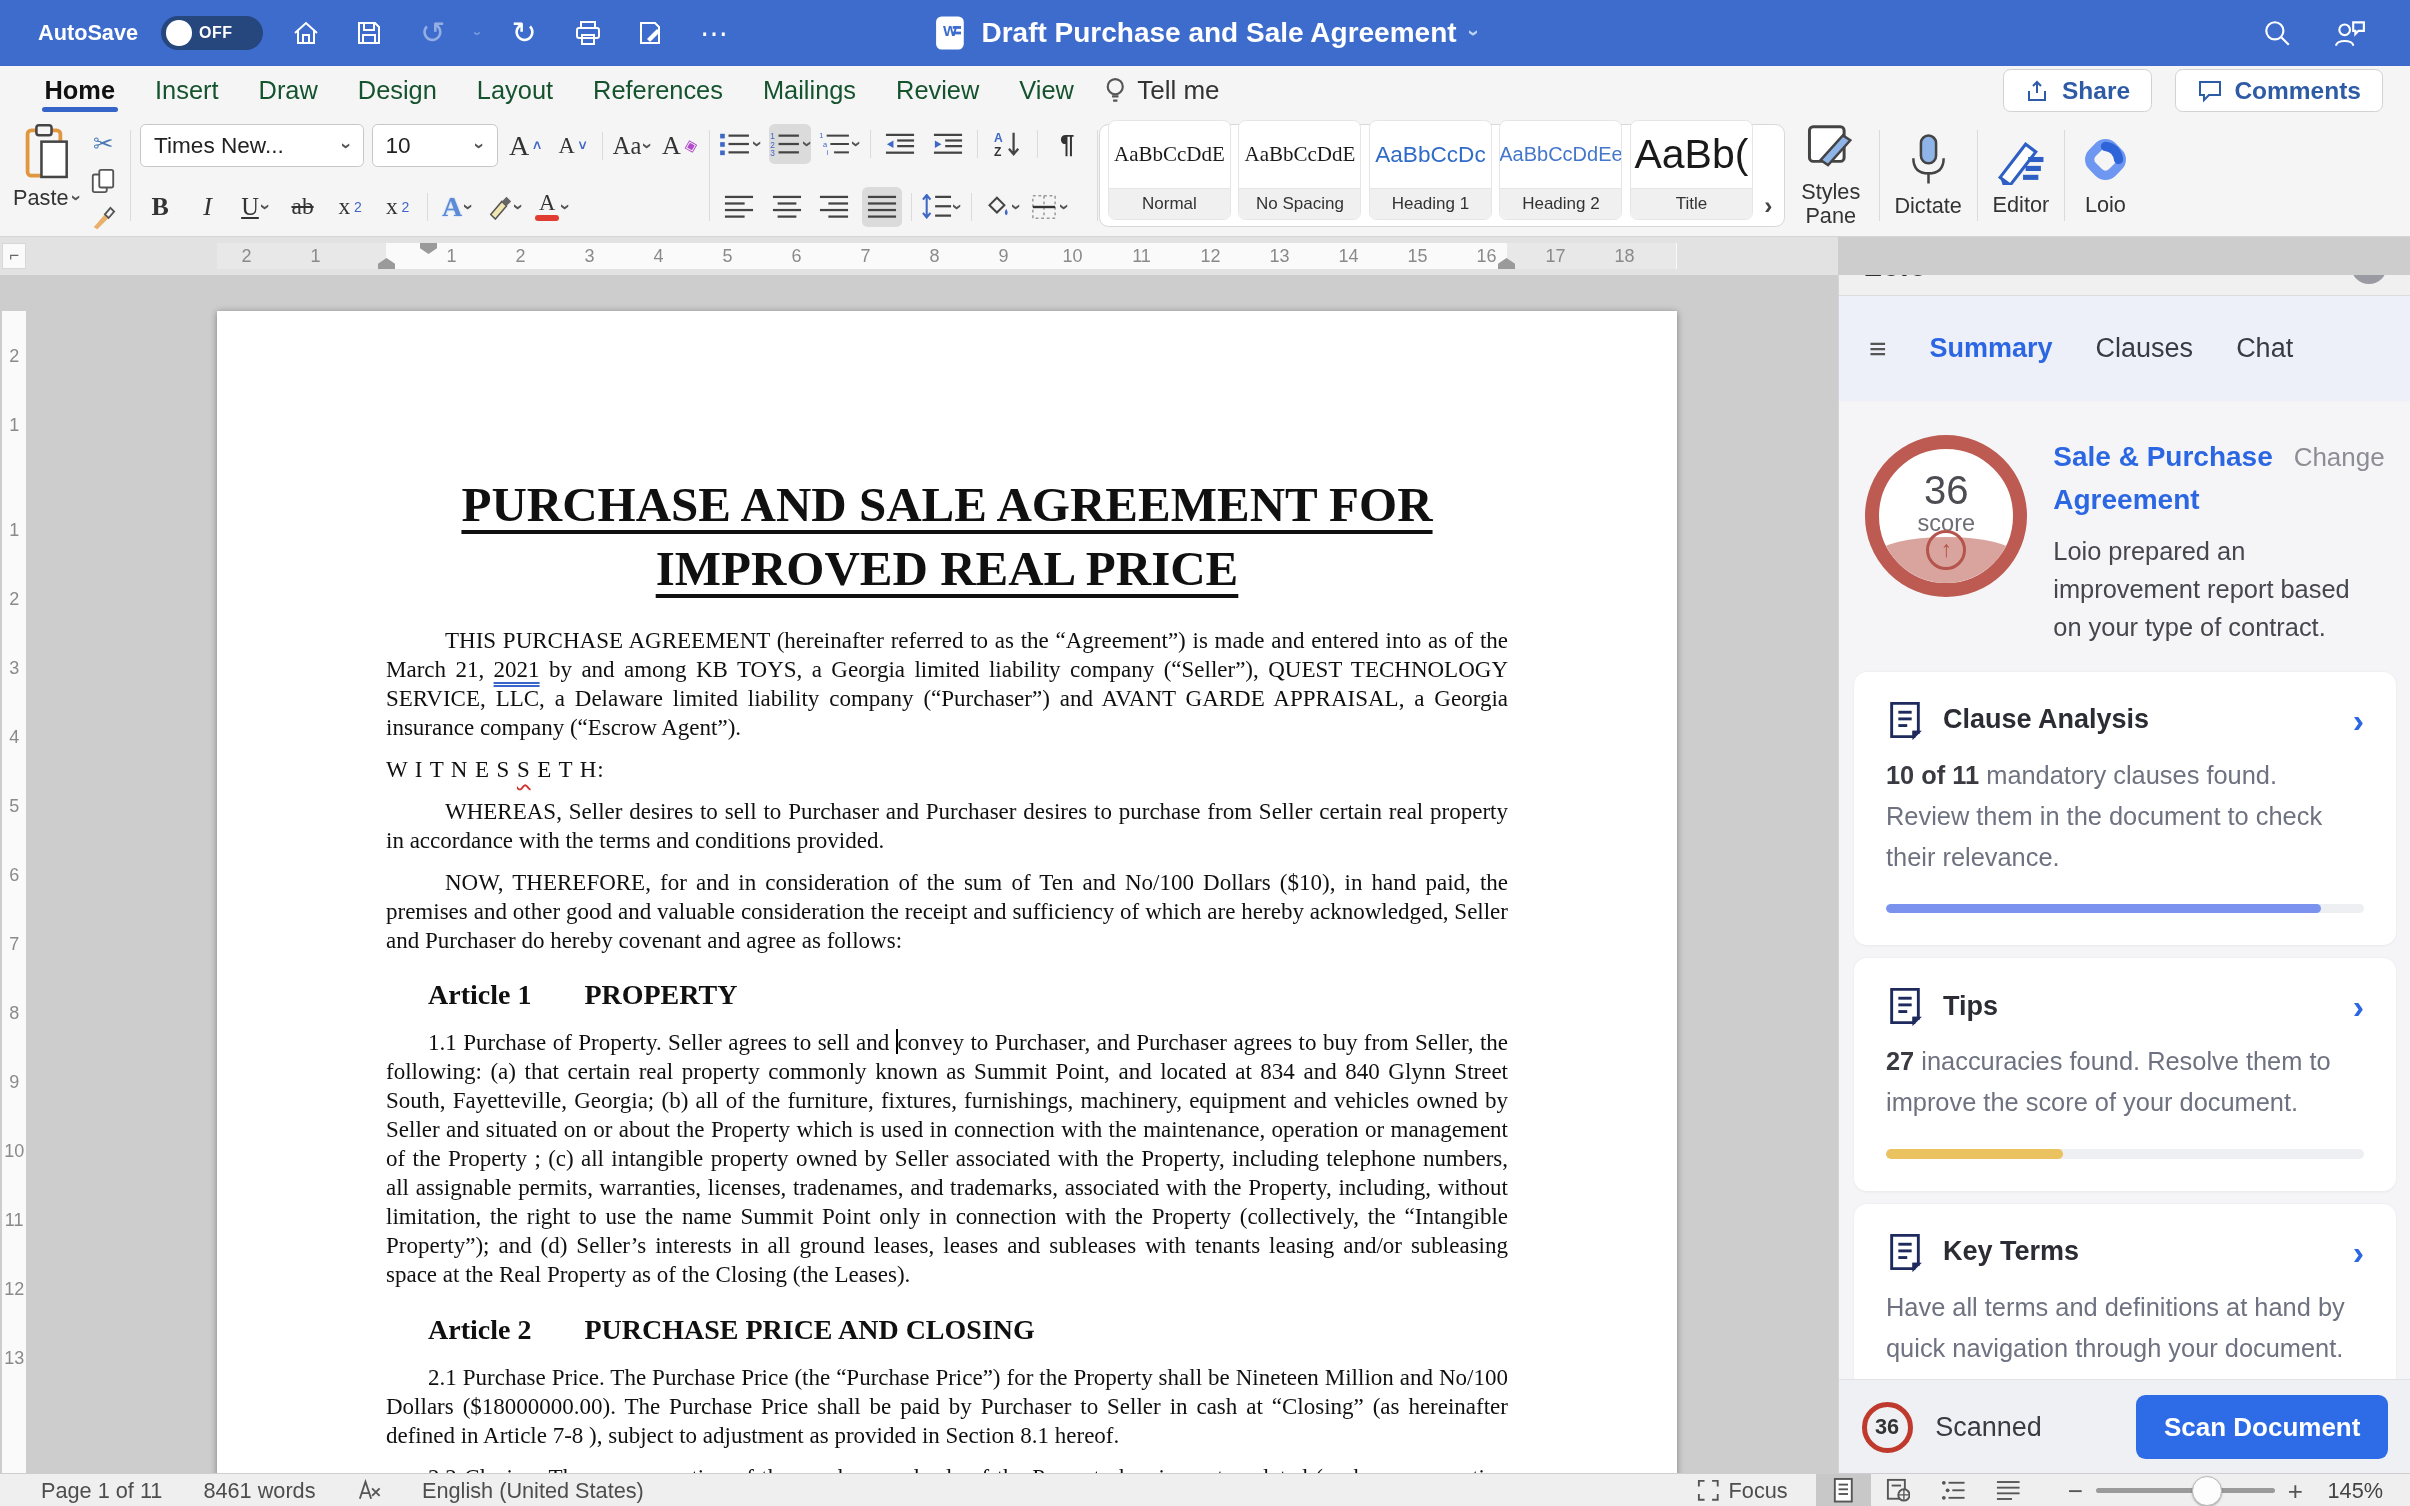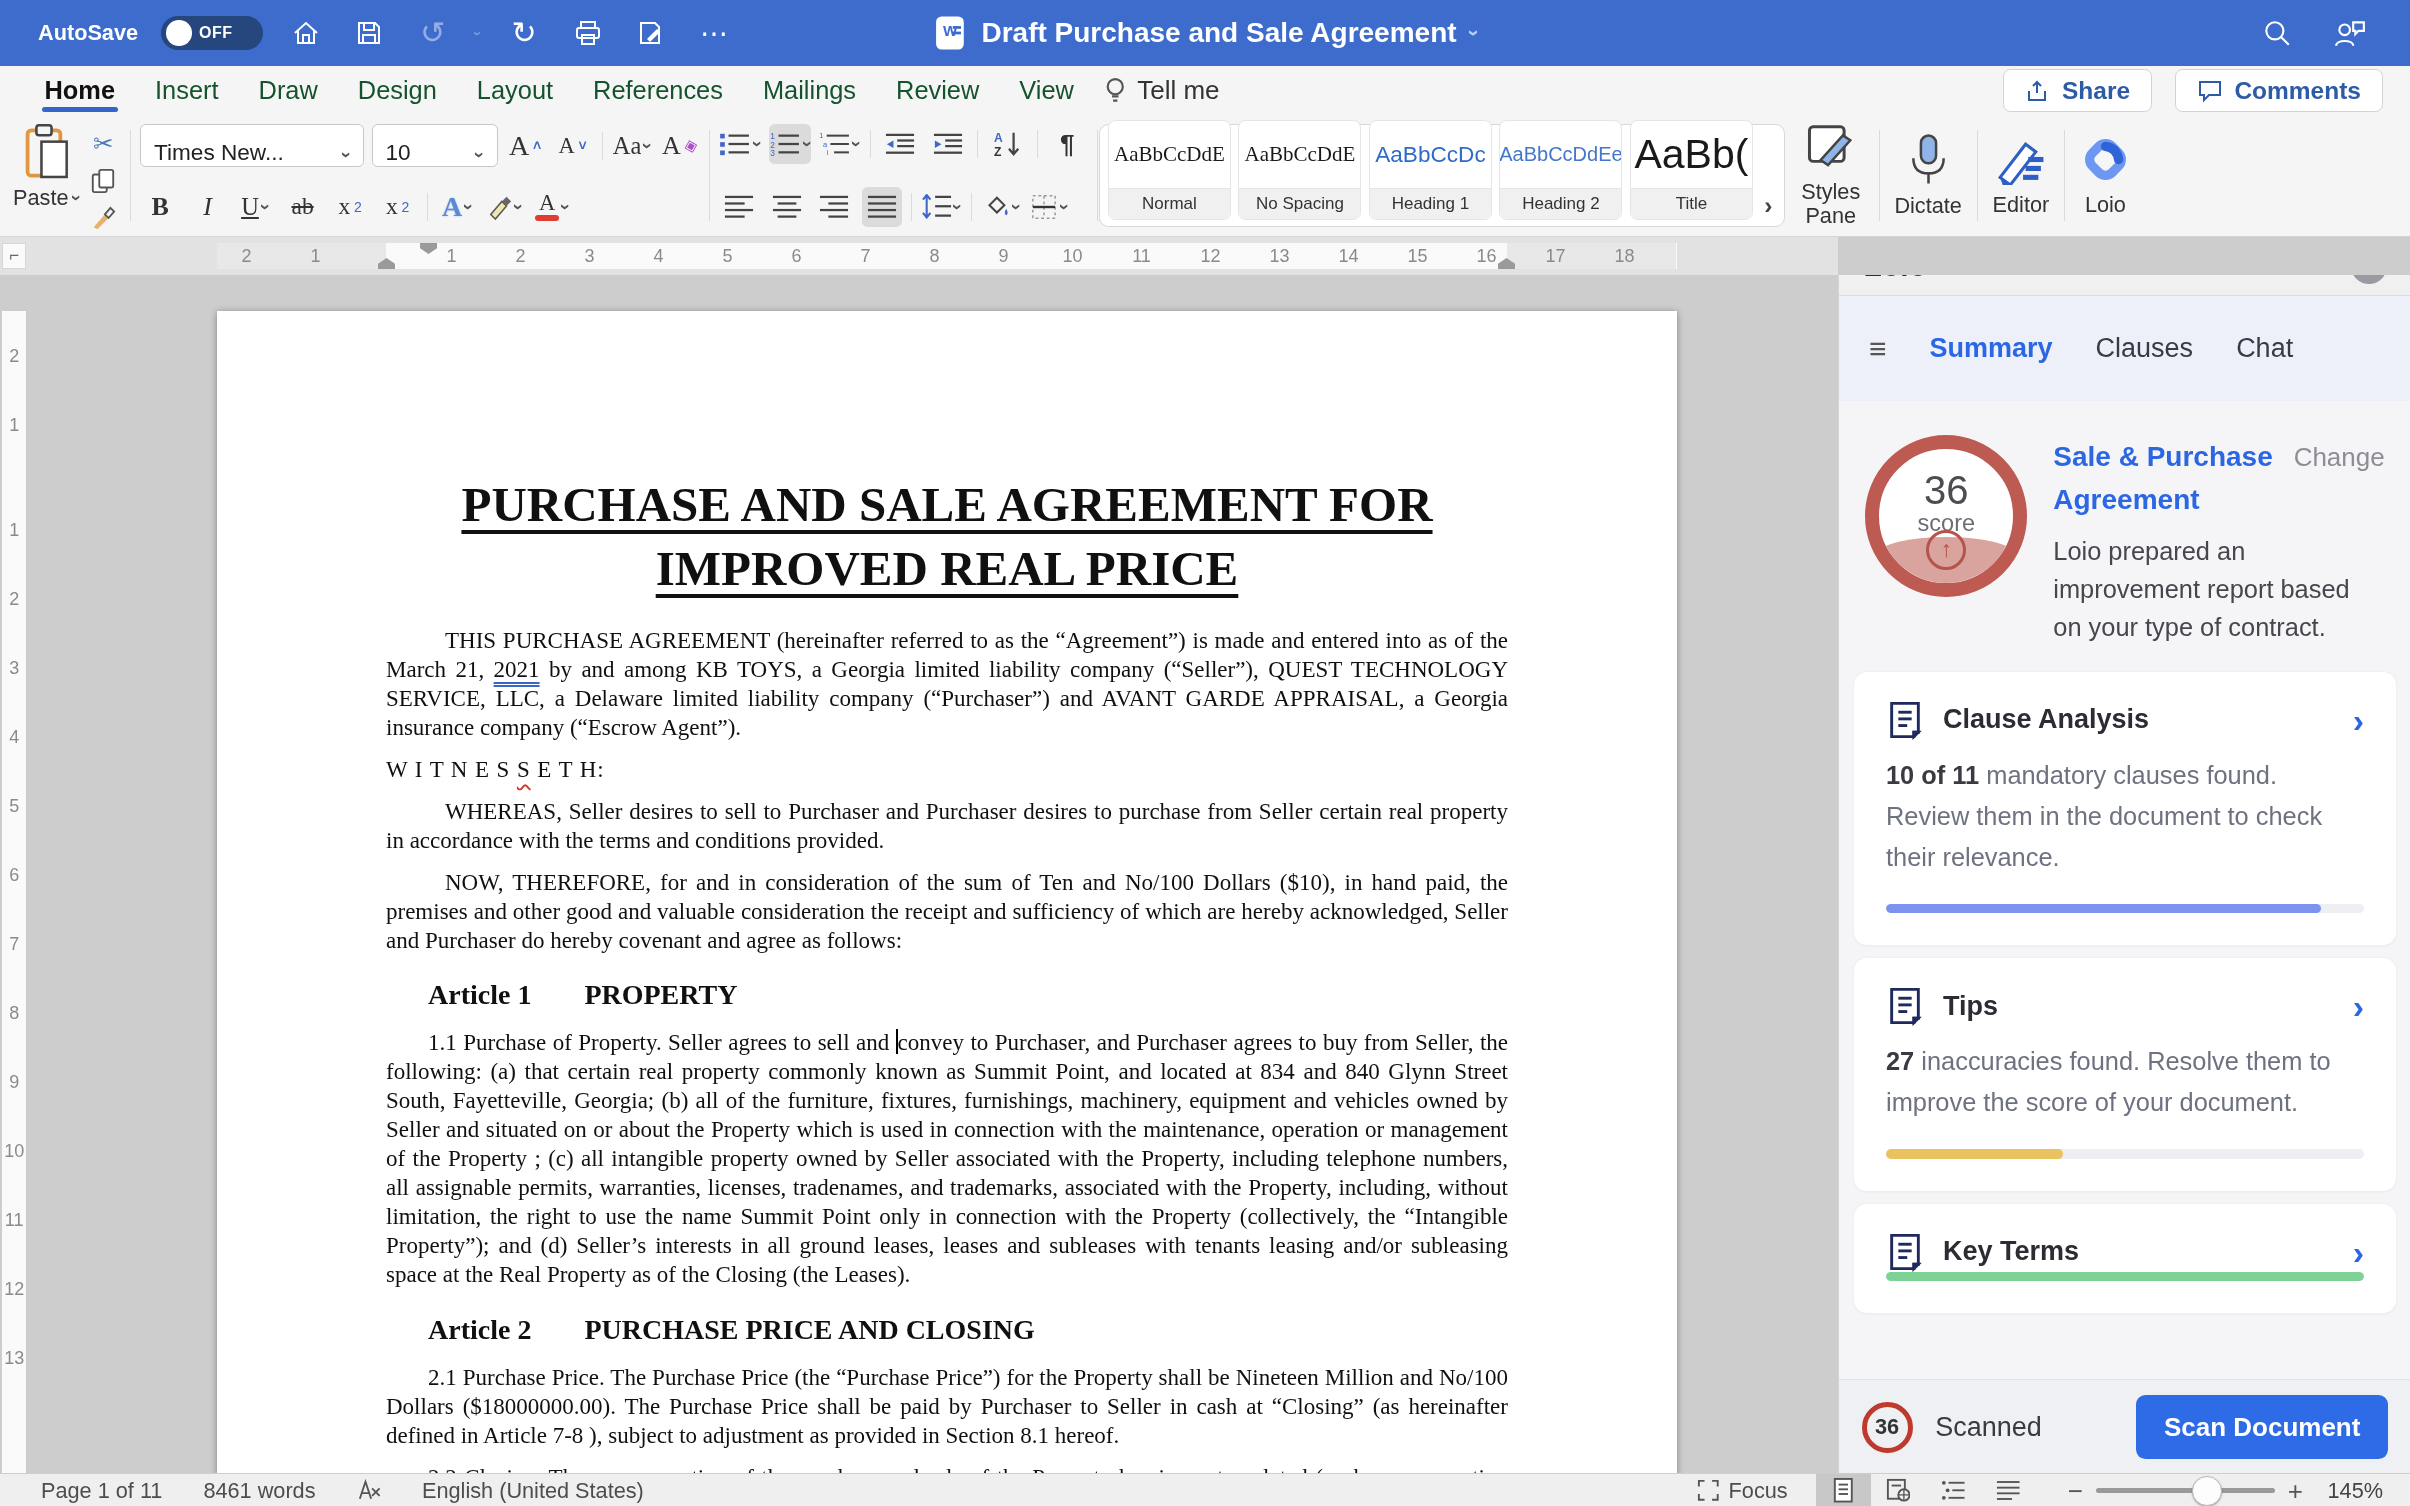--- a/index.html
+++ b/index.html
@@ -30,21 +30,21 @@
   .tellme{display:flex;align-items:center;gap:9.4px;font-size:26px;color:#333;margin-left:9.4px;cursor:pointer}
   .tabact{margin-left:auto;display:flex;gap:23px;margin-right:28px}
   .pillbtn{display:flex;align-items:center;gap:11.3px;background:#fff;border:0.9px solid #d3d1d3;border-radius:7.5px;height:43px;padding:0 21px;font-size:24.5px;color:#2e5ba6;font-weight:600;cursor:pointer}
   
   .ribbon{position:absolute;top:115px;left:0;right:0;height:122px;background:#f6f5f6;border-bottom:0.9px solid #d6d4d6;display:flex;align-items:stretch;padding:7.5px 7.5px;box-sizing:border-box}
   .rgroup{display:flex;flex-direction:column;justify-content:space-between;padding:1.9px 7.5px}
   .rrow{display:flex;align-items:center;gap:7.5px}
   .vsep{width:0.9px;background:#dcdadc;margin:7.5px 1.9px}
   .rbtn{display:flex;align-items:center;justify-content:center;min-width:40px;height:40px;border-radius:5.6px;font-size:24.5px;color:#333;cursor:pointer;gap:3.8px}
   .selbg{background:#dcdbdc}
-  .combo{background:#fff;border:0.9px solid #c8c6c8;border-radius:5.6px;height:41px;display:flex;align-items:flex-end;padding:0 13px;font-size:22.6px;color:#222;gap:15px;cursor:pointer}
+  .combo{background:#fff;border:0.9px solid #c8c6c8;border-radius:5.6px;height:41px;display:flex;align-items:center;padding:0 13px;font-size:22.6px;color:#222;gap:15px;cursor:pointer}
   .pastegrp{display:flex;align-items:flex-start;gap:3.8px;padding:1.9px 5.6px}
   .pastebtn{display:flex;flex-direction:column;align-items:center;font-size:21.7px;color:#333;gap:2.8px;cursor:pointer}
   .smallcol{display:flex;flex-direction:column;justify-content:space-between;height:109px;padding-top:1.9px}
   .sbtn{width:38px;height:34px;display:flex;align-items:center;justify-content:center;cursor:pointer}
   .glyph{font-family:"Liberation Serif",serif}
   .fontfx{color:#5b8ad6;font-weight:700;text-shadow:0 0 1.9px #9db9ea}
   .redbarA{display:flex;flex-direction:column;align-items:center;line-height:1}
   .redbarA .bar{width:24.5px;height:6.6px;background:#e03c31;margin-top:1.9px}
   .gallery{display:flex;align-items:flex-end;background:#fff;border:0.9px solid #d9d7d9;border-radius:9.4px;padding:5.6px 7.5px;gap:7.5px;margin:1.9px 0}
   .stylecard{width:121px;height:98px;border:0.9px solid #e6e4e6;border-radius:7.5px;overflow:hidden;display:flex;flex-direction:column;background:#fff;cursor:pointer}
@@ -707,20 +707,21 @@
           <svg width="38" height="40" viewBox="0 0 34 36" fill="none" stroke="#1e2a5e" stroke-width="2.6">
               <path d="M5 3 H29 V29 H25 V33 H5 Z"></path>
               <path d="M25 29 H29 L25 33 Z" fill="#1e2a5e"></path>
               <line x1="11" y1="11" x2="23" y2="11"></line>
               <line x1="11" y1="17" x2="23" y2="17"></line>
               <line x1="11" y1="23" x2="19" y2="23"></line>
             </svg>
           <span class="card-title">Key Terms</span>
           <span class="card-chev">›</span>
         </div>
+        <p class="card-text"><b></b><span>Have all terms and definitions at hand by quick navigation through your document.</span></p>
         <div class="bar">
           <div class="bar-fill" style="width: 100%; background: rgb(127, 210, 149);"></div>
         </div>
       </section>
     </div>
 
     <div class="lo-foot">
       <span class="foot-badge">36</span>
       <span class="foot-status">Scanned</span>
       <button class="scanbtn">Scan Document</button>

